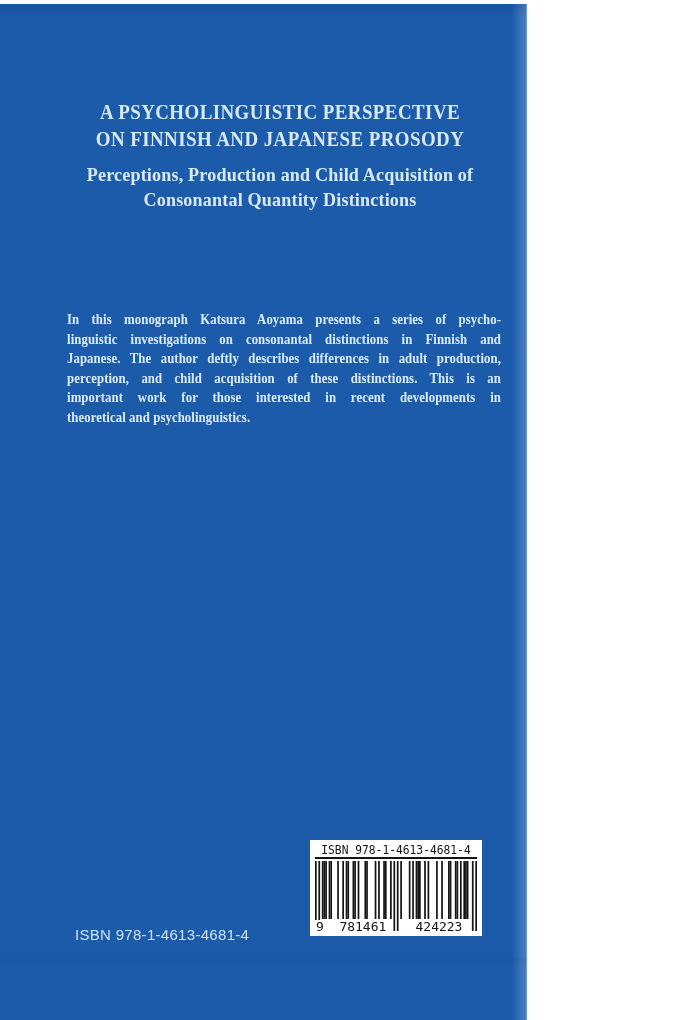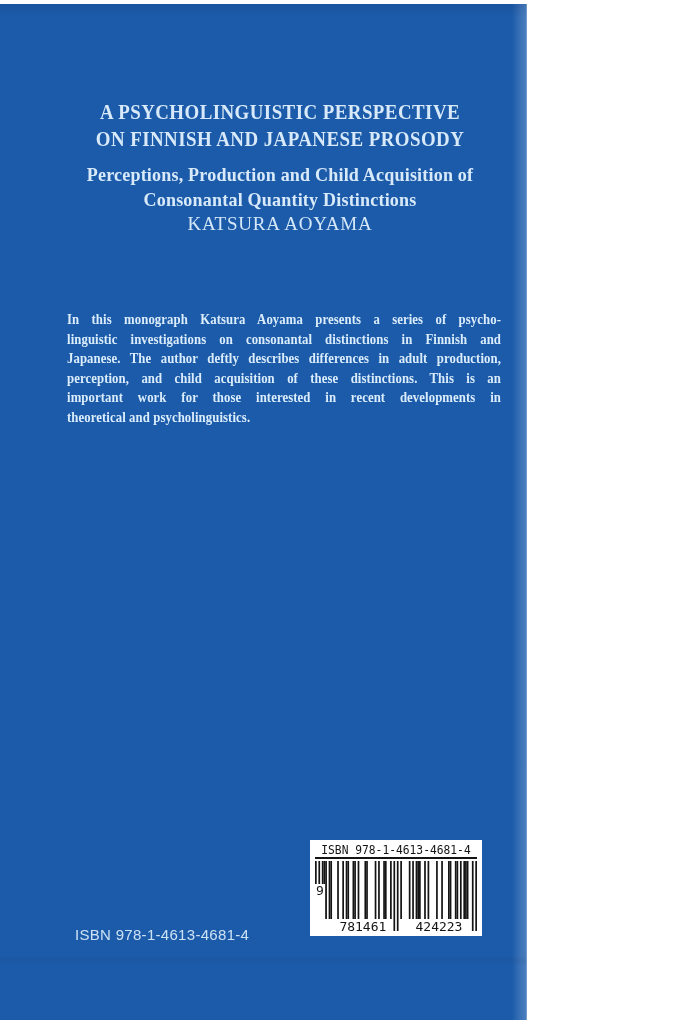--- a/index.html
+++ b/index.html
@@ -48,21 +48,21 @@
   .bc-isbn{font-family:"DejaVu Sans Mono",monospace;font-size:12px;line-height:14px;
            text-align:center;color:var(--bar-ink);white-space:nowrap;
            transform:scaleX(.94);transform-origin:50% 0;}
   .bc-rule{border-top:2px solid var(--bar-ink);margin:0 0 2px 0;}
   .bc-bars{position:relative;height:71px;}
   .bc-bars svg{display:block;width:100%;height:100%;}
   .bc-digits{position:absolute;left:0;right:0;bottom:-2px;display:flex;
              font-family:"DejaVu Sans Mono",monospace;font-size:13px;line-height:14px;
              color:var(--bar-ink);}
   .bc-digit-first{background:#fff;padding:0 1px;}
-  .bc-half{flex:1;text-align:center;margin-top:36px;}
+  .bc-half{flex:1;text-align:center;}
   .bc-group{display:inline-block;background:#fff;padding:0 2px;}
 
   .isbn-bottom{position:absolute;left:75px;top:922px;
                font-family:"Liberation Sans",sans-serif;font-size:15px;line-height:18px;
                letter-spacing:.3px;color:var(--isbn-text);}
 
   .right-margin{position:absolute;left:527px;top:0;width:153px;height:1020px;background:#ffffff;}
 </style>
 </head>
 <body>
@@ -73,21 +73,20 @@
 
     <div class="content">
       <div class="title">
         <div>A PSYCHOLINGUISTIC PERSPECTIVE</div>
         <div>ON FINNISH AND JAPANESE PROSODY</div>
       </div>
       <div class="subtitle">
         <div>Perceptions, Production and Child Acquisition of</div>
         <div>Consonantal Quantity Distinctions</div>
       </div>
-      <div class="author">KATSURA AOYAMA</div>
     </div>
 
     <div class="blurb">
       <div class="blurb-line">In this monograph Katsura Aoyama presents a series of psycho-</div>
       <div class="blurb-line">linguistic investigations on consonantal distinctions in Finnish and</div>
       <div class="blurb-line">Japanese. The author deftly describes differences in adult production,</div>
       <div class="blurb-line">perception, and child acquisition of these distinctions. This is an</div>
       <div class="blurb-line">important work for those interested in recent developments in</div>
       <div class="blurb-line last">theoretical and psycholinguistics.</div>
     </div>

